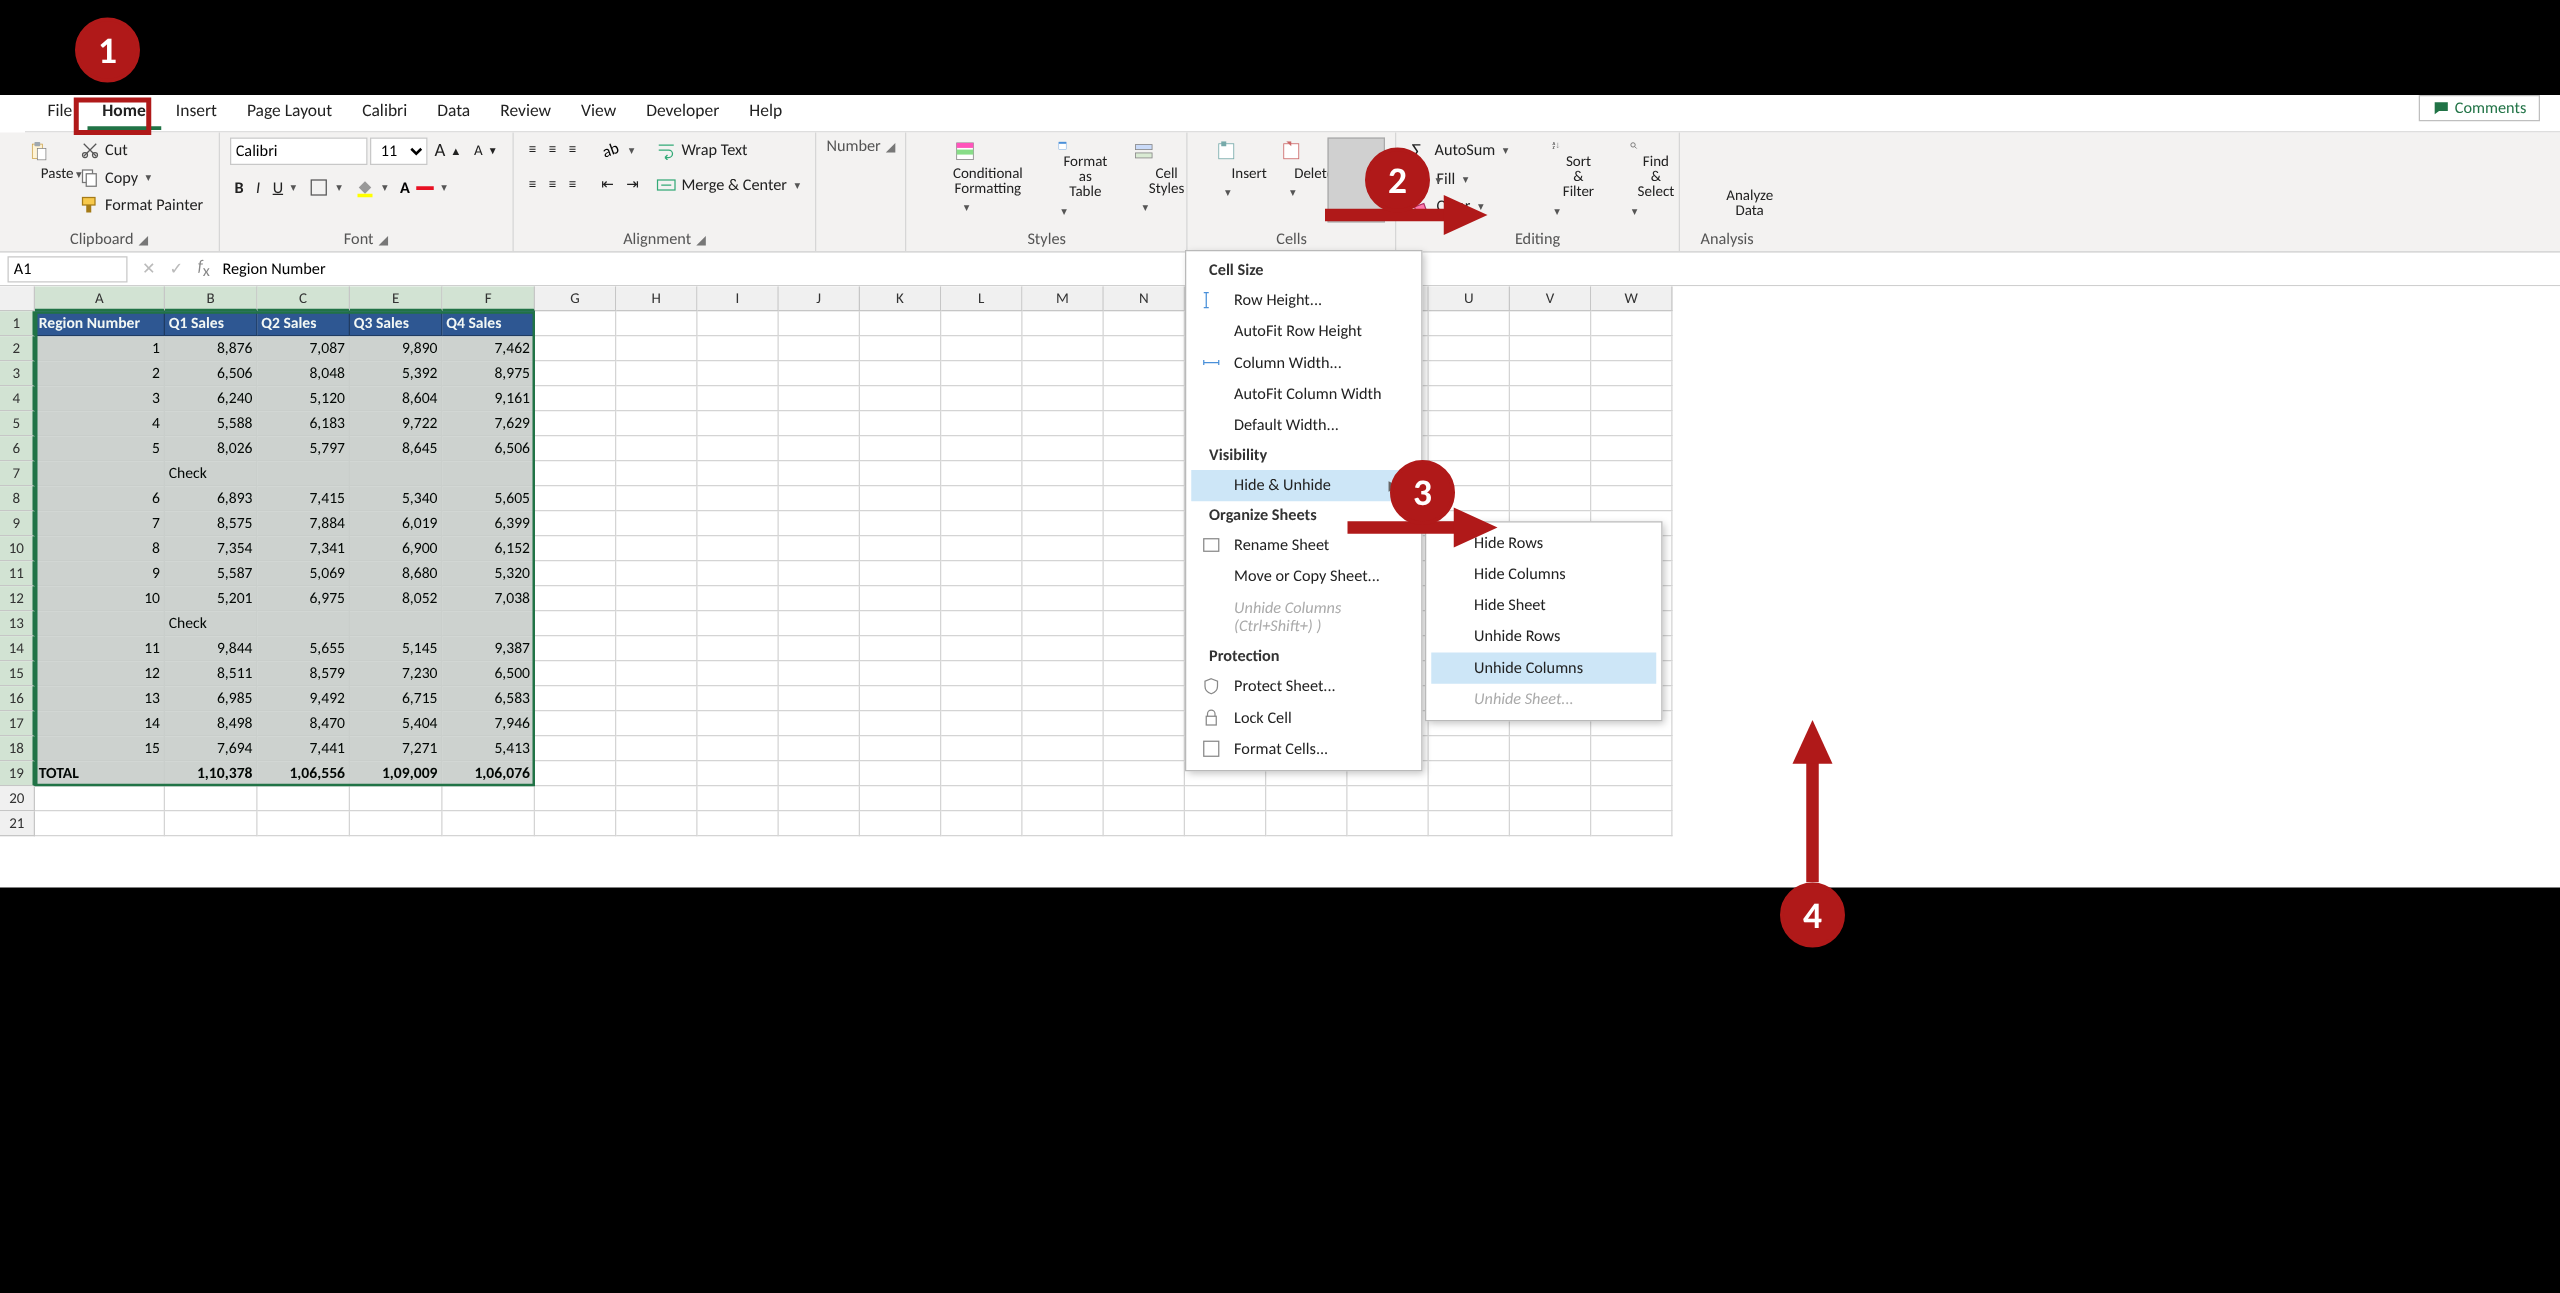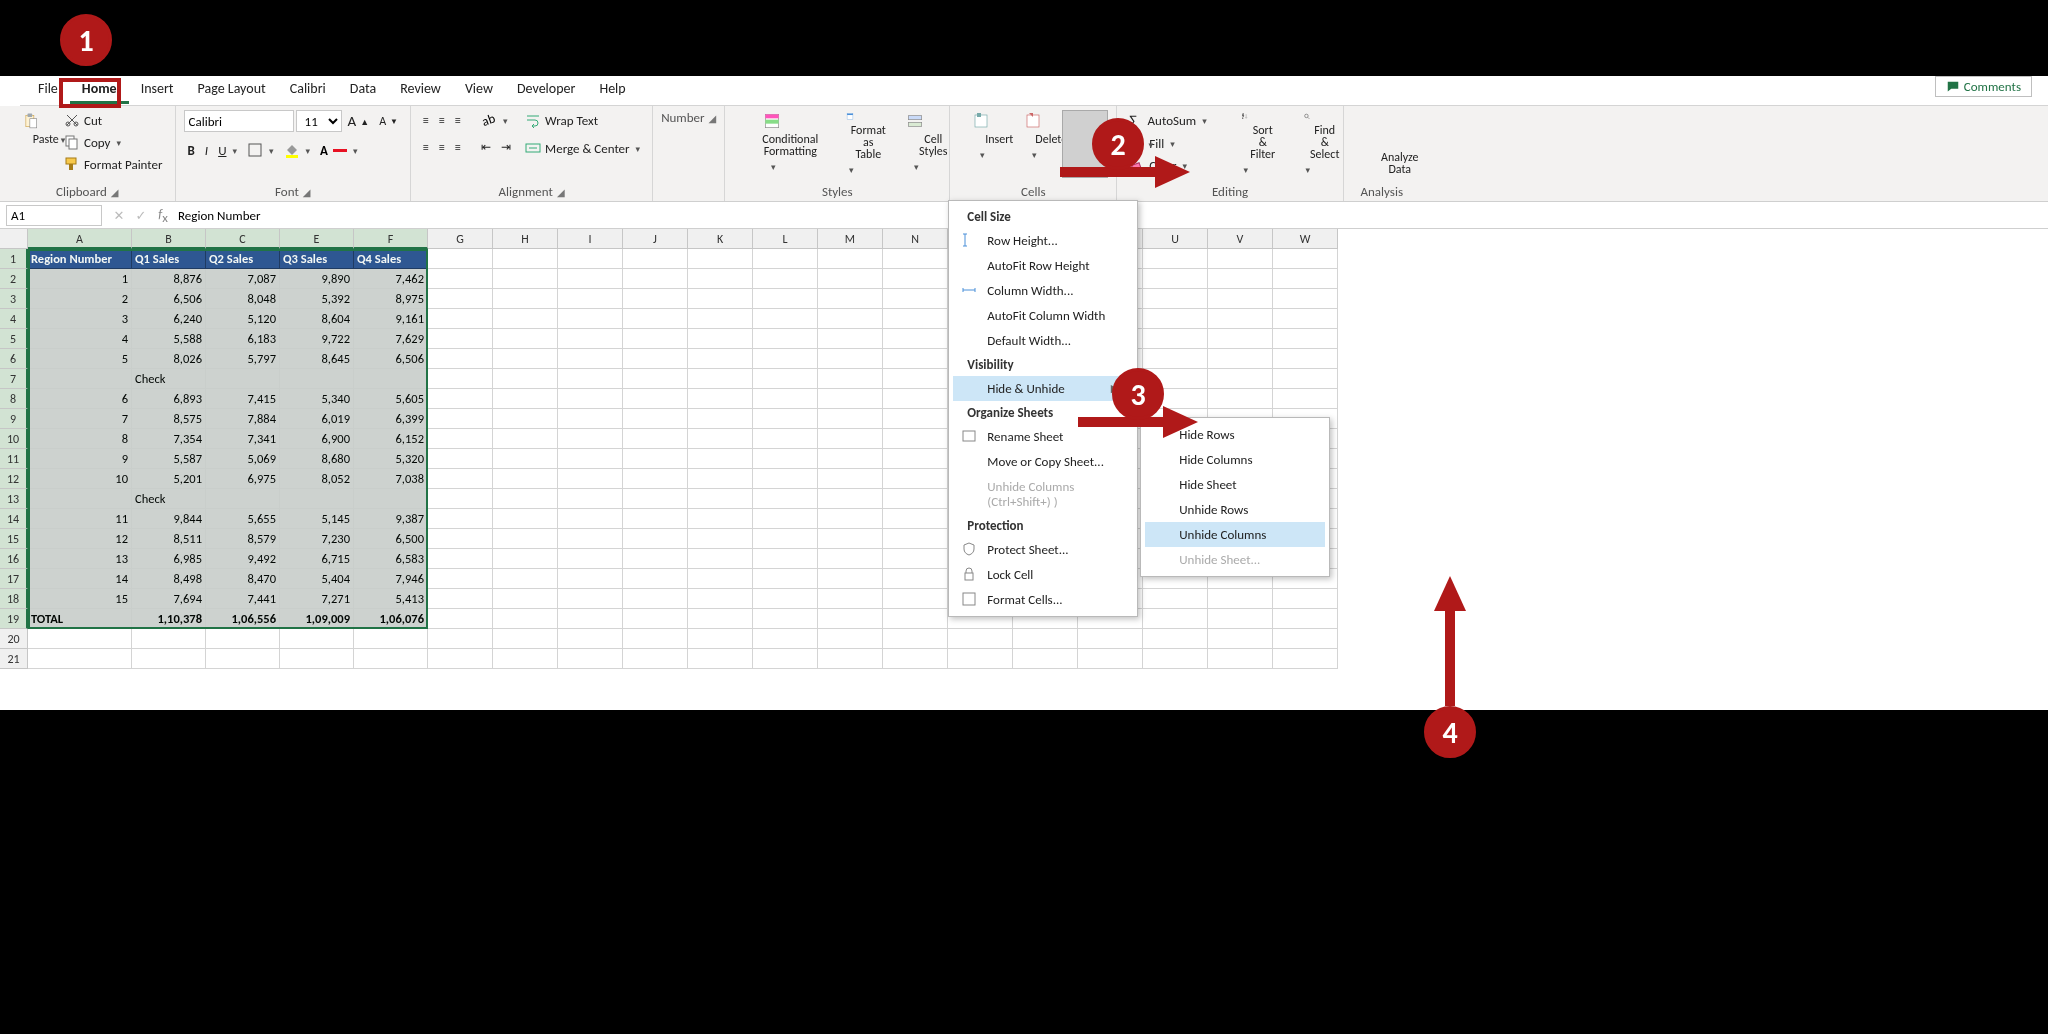--- a/index.html
+++ b/index.html
@@ -67,21 +67,21 @@
 .colhdr.coln{width:74px;}
 .selrect{position:absolute;border:2px solid #217346;background:rgba(33,115,70,0.06);pointer-events:none;}
 
 
 .menu{position:absolute;background:#fff;border:1px solid #b9b9b9;box-shadow:2px 2px 6px rgba(0,0,0,0.25);font-size:13px;min-width:190px;padding:4px 4px;z-index:50;}
 .menu .hdr{padding:4px 14px;font-weight:700;color:#333;font-size:13px;}
 .menu .mi{padding:5px 14px 5px 34px;position:relative;color:#222;display:flex;align-items:center;justify-content:space-between;}
 .menu .mi.sel{background:#cde6f7;}
 .menu .mi .ic{position:absolute;left:8px;top:4px;width:16px;height:16px;}
 .menu .mi .arrow{font-size:11px;color:#666;}
-.menu .disabled{color:#aaa;}
+.menu .disabled{color:#aaa;font-style:italic;}
 #format-menu{top:30px; left:0; width:190px;}
 
 
 .callout{position:absolute;width:52px;height:52px;border-radius:50%;background:#b01919;color:#fff;font-size:30px;font-weight:700;display:flex;align-items:center;justify-content:center;z-index:100;border:3px solid #b01919;}
 .redbox{position:absolute;border:4px solid #b01919;z-index:99;pointer-events:none;}
 .arrow-r{position:absolute;z-index:99;}
 .arrow-r svg{overflow:visible;}
 .arrow-u{position:absolute;z-index:99;}
 
 

